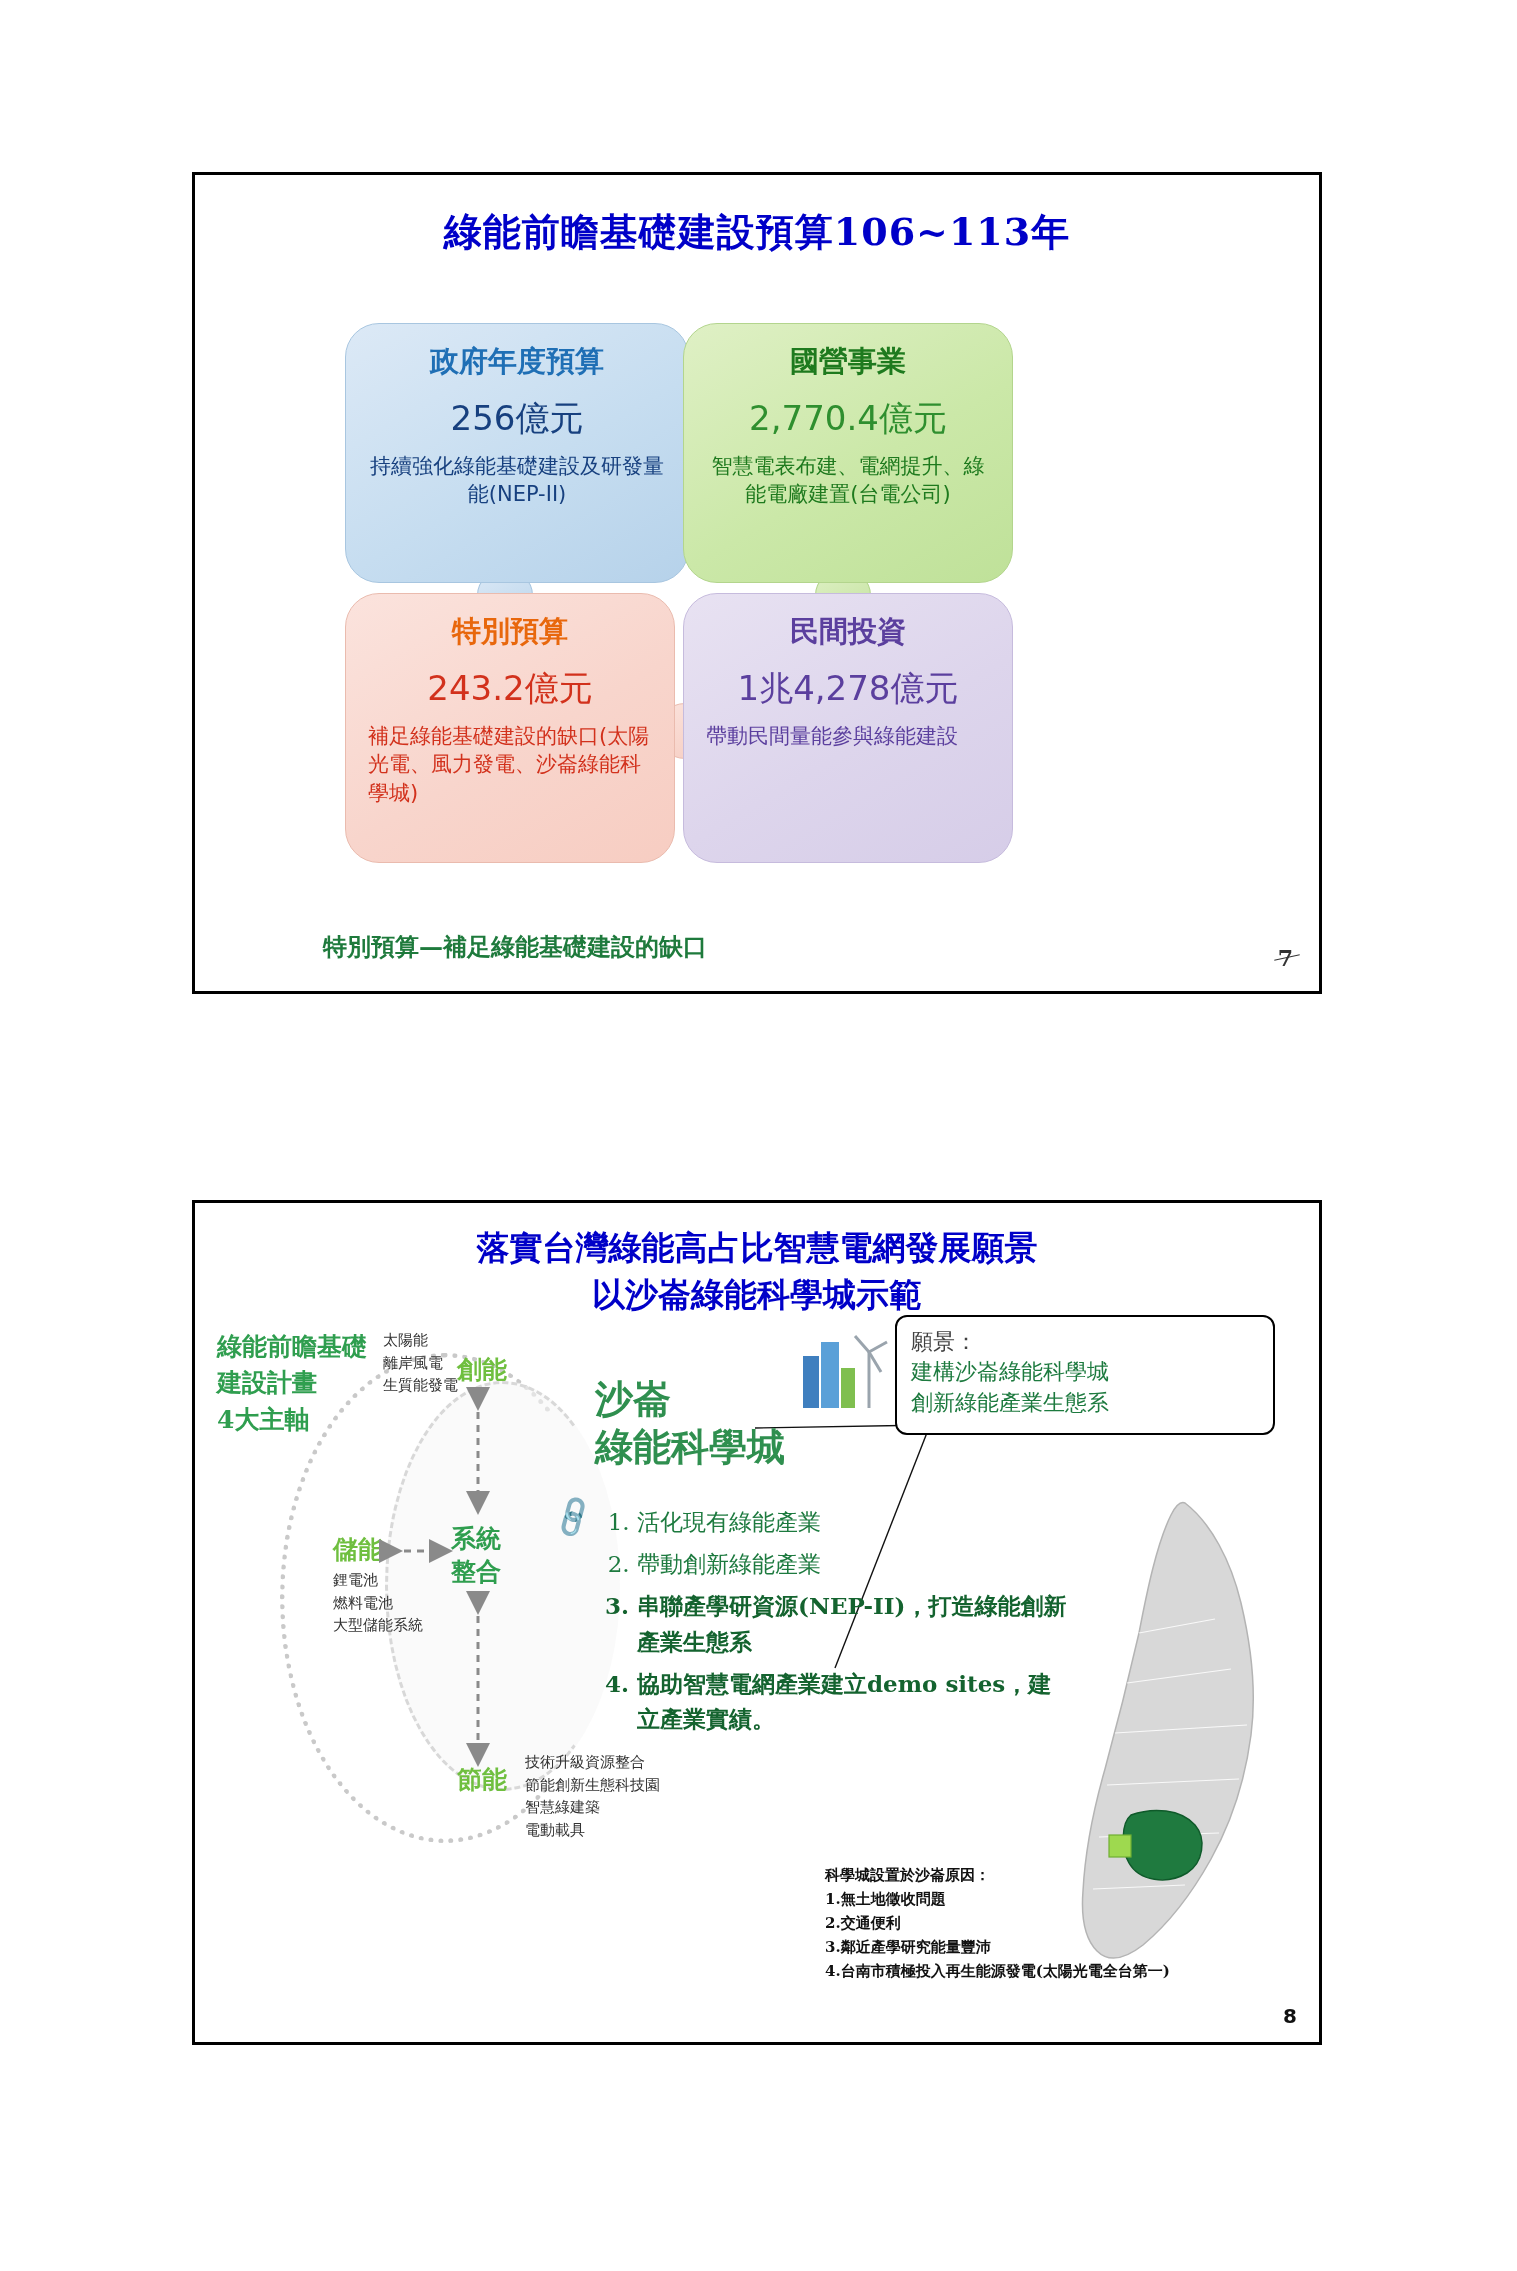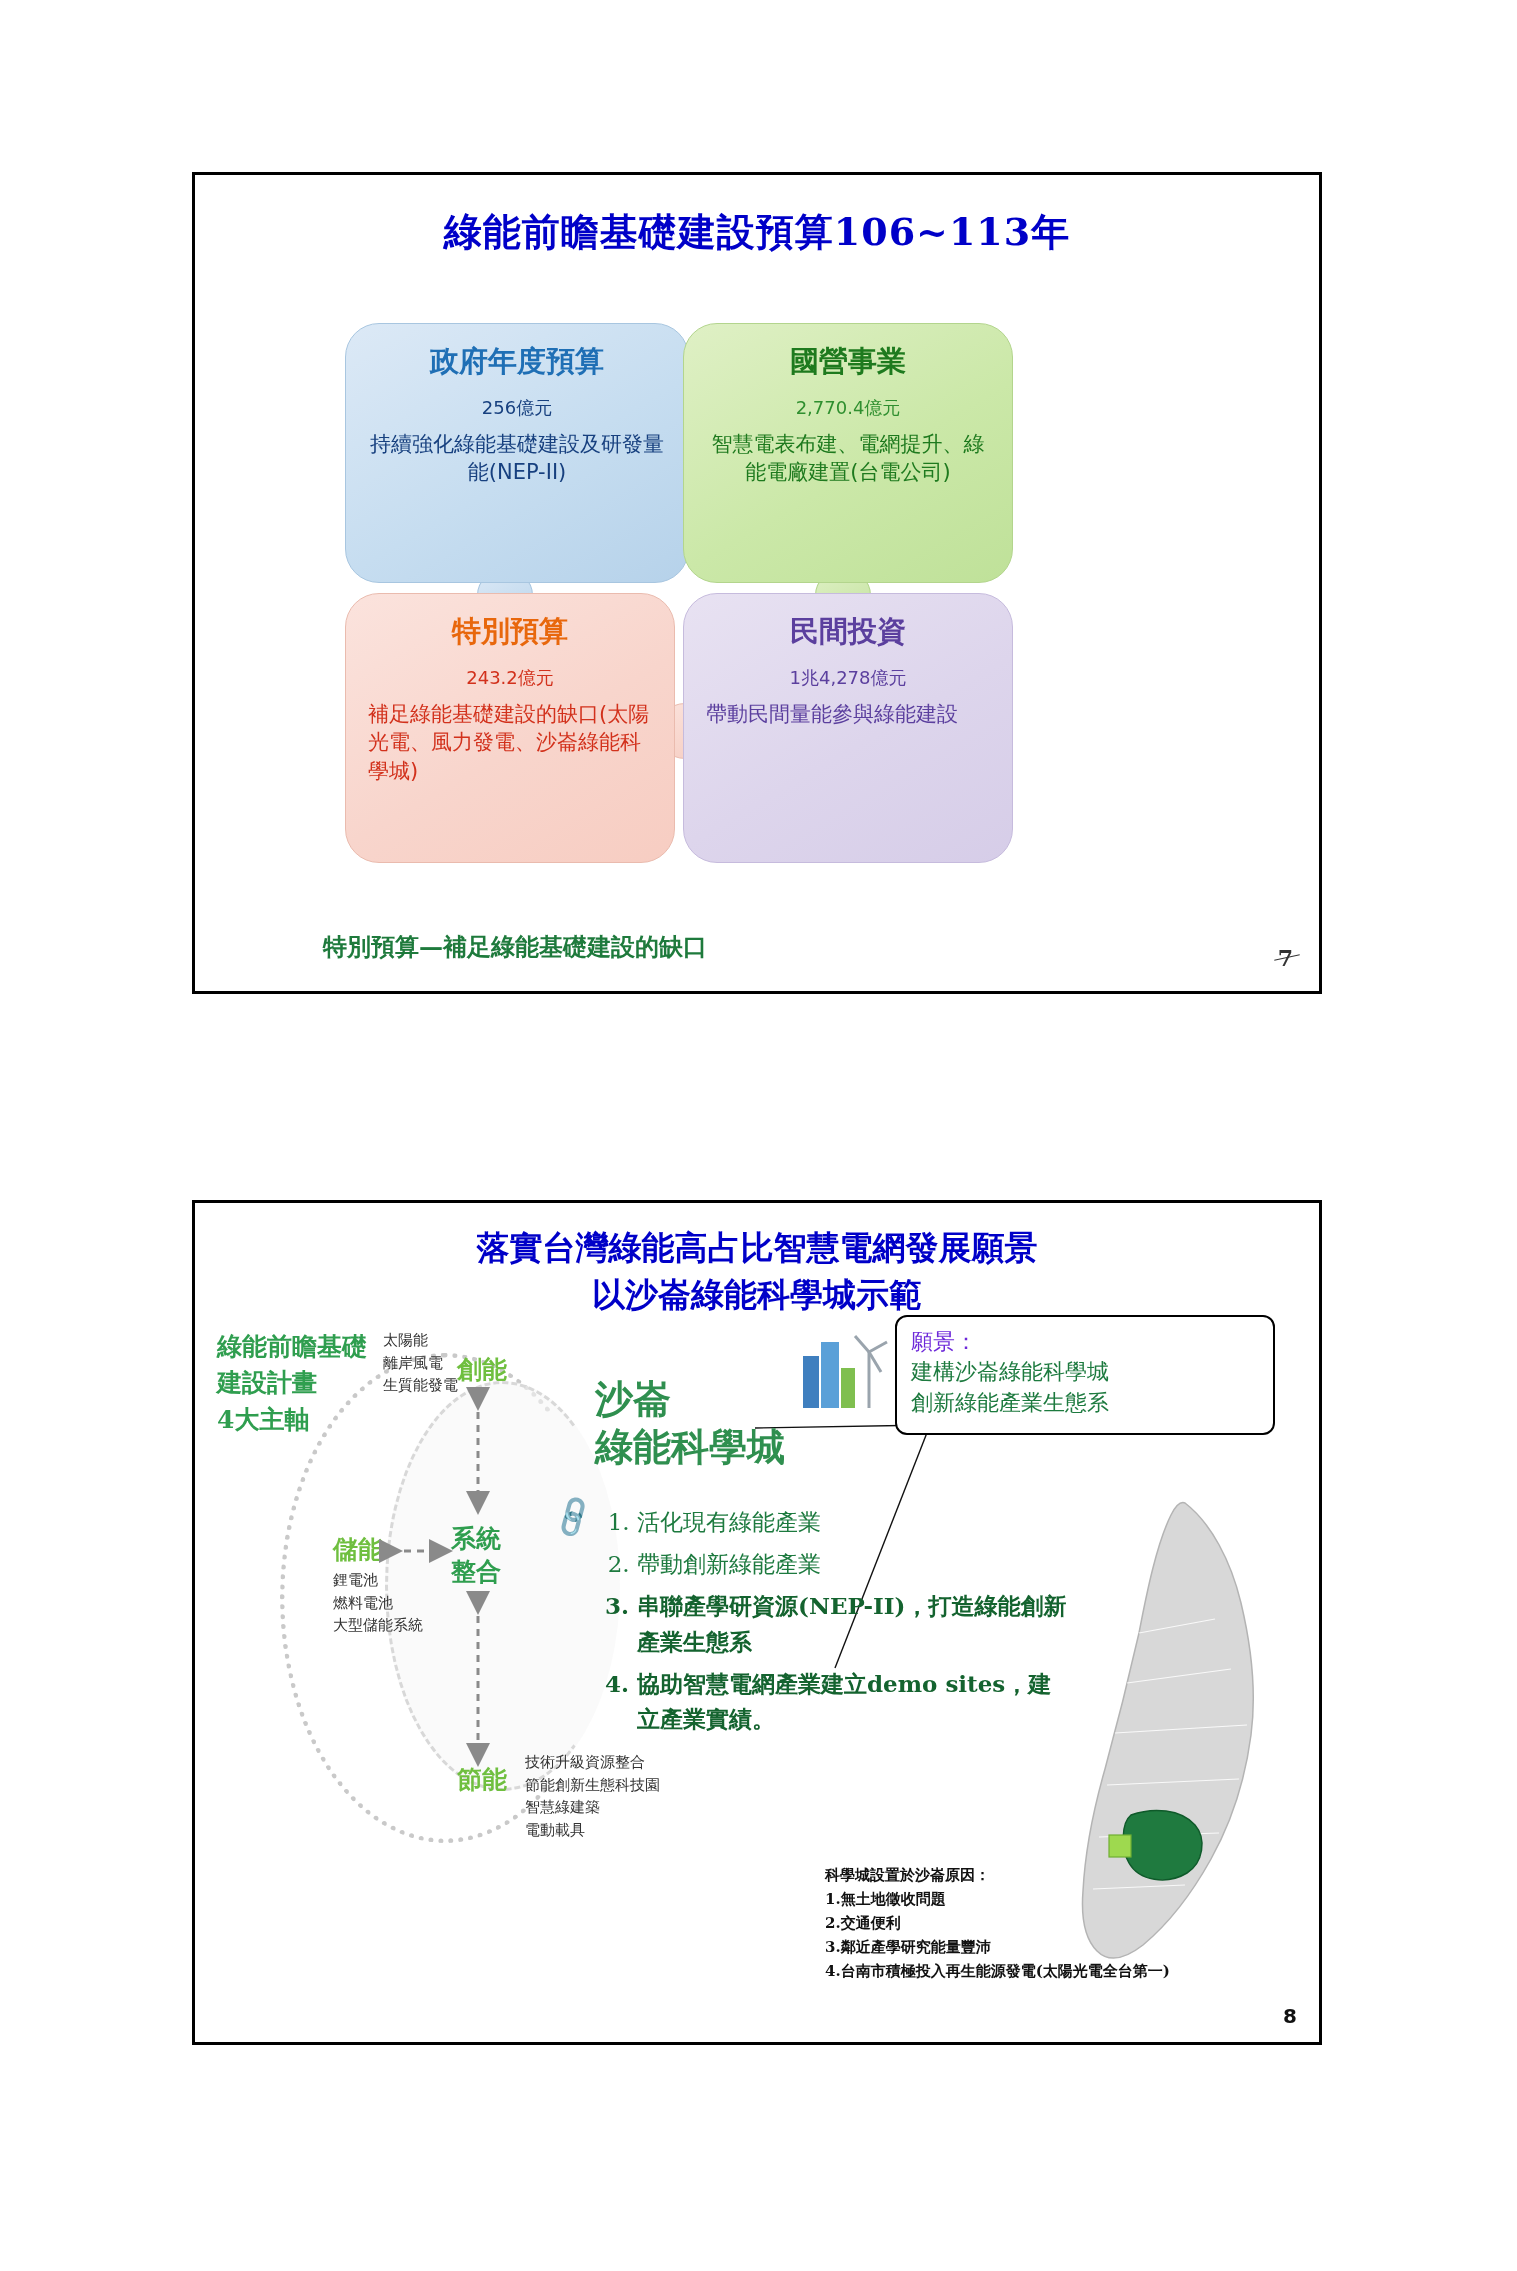--- a/index.html
+++ b/index.html
@@ -68,21 +68,21 @@
     border: 1px solid #c6bbdd;
   }
   .box-head {
     text-align: center;
     font-weight: bold;
     font-size: 29px;
     margin-top: 18px;
   }
   .box-amount {
     text-align: center;
-    font-size: 18px;
+    font-size: 34px;
     margin-top: 14px;
   }
   .box-desc {
     font-size: 21px;
     line-height: 1.35;
     margin: 10px 22px 0 22px;
   }
   .box-desc.center { text-align: center; }
   .c-blue   { color: #1f6fb5; }
   .c-green  { color: #2f8f2f; }
@@ -243,21 +243,21 @@
     width: 380px; height: 120px;
     border: 2px solid #000;
     border-radius: 12px;
     background: #fff;
     padding: 10px 14px;
     font-family: "DejaVu Serif", "Liberation Serif", serif;
     font-size: 22px;
     color: #1d7a3f;
     line-height: 1.38;
   }
-  .vision-box .lbl { color: #6d28d9; }
+  .vision-box .lbl { color: #404040; }
 
   .map {
     position: absolute;
     left: 840px; top: 290px;
     width: 270px; height: 480px;
   }
   .map-caption {
     position: absolute;
     left: 630px; top: 660px;
     font-family: "DejaVu Serif", "Liberation Serif", serif;

